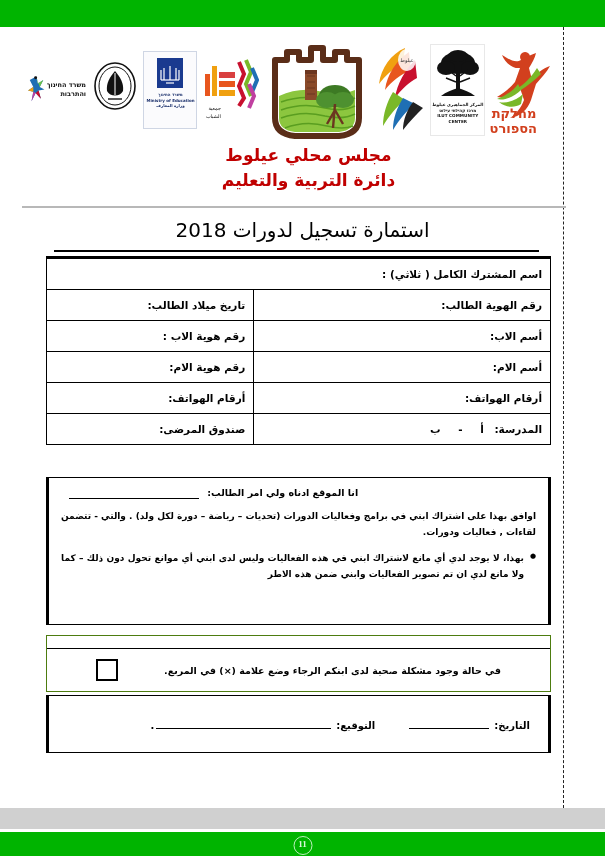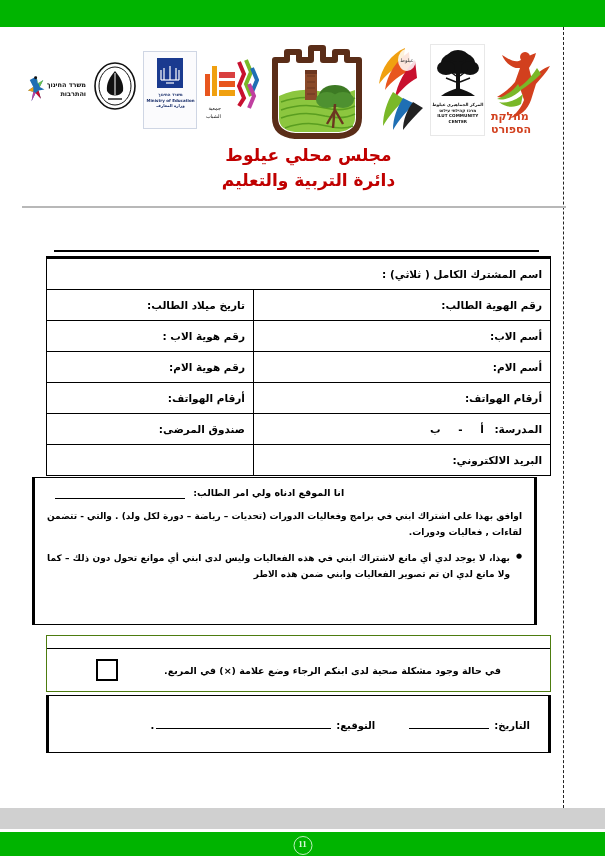--- a/index.html
+++ b/index.html
@@ -80,22 +80,22 @@
   .logo {
     position: relative;
     flex: 0 0 auto;
   }
 
   
   .logo-sport { width: 62px; height: 92px; }
   .logo-sport .lbl {
     position: absolute;
     bottom: 0; left: 0; right: 16px;
-    text-align: left;
-    font-size: 11px;
+    text-align: center;
+    font-size: 13px;
     font-weight: bold;
     color: #d2401e;
     direction: rtl;
   }
 
   
   .logo-tree {
     width: 55px; height: 92px;
     background: #fff;
     border: 1px solid #e8e8e8;
@@ -226,21 +226,21 @@
   }
   .form-table tr:first-child td { border-top: 3px solid #000000; }
   .form-table td.right-col { width: 305px; }
   .form-table td.left-col  { width: 200px; padding-left: 11px; }
   .school-opts { letter-spacing: 0.5px; }
   .school-opts .opt { margin: 0 7px; }
 
   
   .declaration {
     position: absolute;
-    left: 32px;
+    left: 46px;
     top: 477px;
     width: 505px;
     height: 148px;
     border: 1px solid #000;
     border-right-width: 3px;
     border-left-width: 3px;
     box-sizing: border-box;
     direction: rtl;
     padding: 9px 12px 0 12px;
     background: #fff;
@@ -486,20 +486,21 @@
       </svg>
     </div>
 
   </div>
 
   <div class="council-title line1">مجلس محلي عيلوط</div>
   <div class="council-title line2">دائرة التربية والتعليم</div>
 
   <div class="hr-gray"></div>
 
+  <div class="form-title">استمارة تسجيل لدورات 2018</div>
   <div class="hr-black"></div>
 
   <table class="form-table">
     <tbody>
         <tr>
       <td class="right-col" colspan="2">اسم المشترك الكامل ( ثلاثي) :</td>
     </tr>
     <tr>
       <td class="right-col">رقم الهوية الطالب:</td>
       <td class="left-col">تاريخ ميلاد الطالب:</td>
@@ -520,24 +521,20 @@
       <td class="right-col">
         <span>المدرسة:</span>
         <span class="school-opts">
           <span class="opt">أ</span>
           <span class="opt">-</span>
           <span class="opt">ب</span>
         </span>
       </td>
       <td class="left-col">صندوق المرضى:</td>
     </tr>
-    <tr>
-      <td class="right-col">البريد الالكتروني:</td>
-      <td class="left-col"></td>
-    </tr>
   </tbody>
     </table>
 
   <div class="declaration">
     <div class="decl-head">
       <span>انا الموقع ادناه ولي امر الطالب:</span>
       <span class="blank"></span>
     </div>
     <div class="decl-para">اوافق بهذا على اشتراك ابني في برامج وفعاليات الدورات (تحديات – رياضة – دورة لكل ولد)  . والتي - تتضمن لقاءات , فعاليات ودورات.</div>
     <div class="decl-bullet">بهذا، لا يوجد لدي أي مانع لاشتراك ابني في هذه الفعاليات وليس لدى ابني أي موانع تحول دون ذلك – كما ولا مانع لدي ان تم تصوير الفعاليات وابني ضمن هذه الاطر</div>

